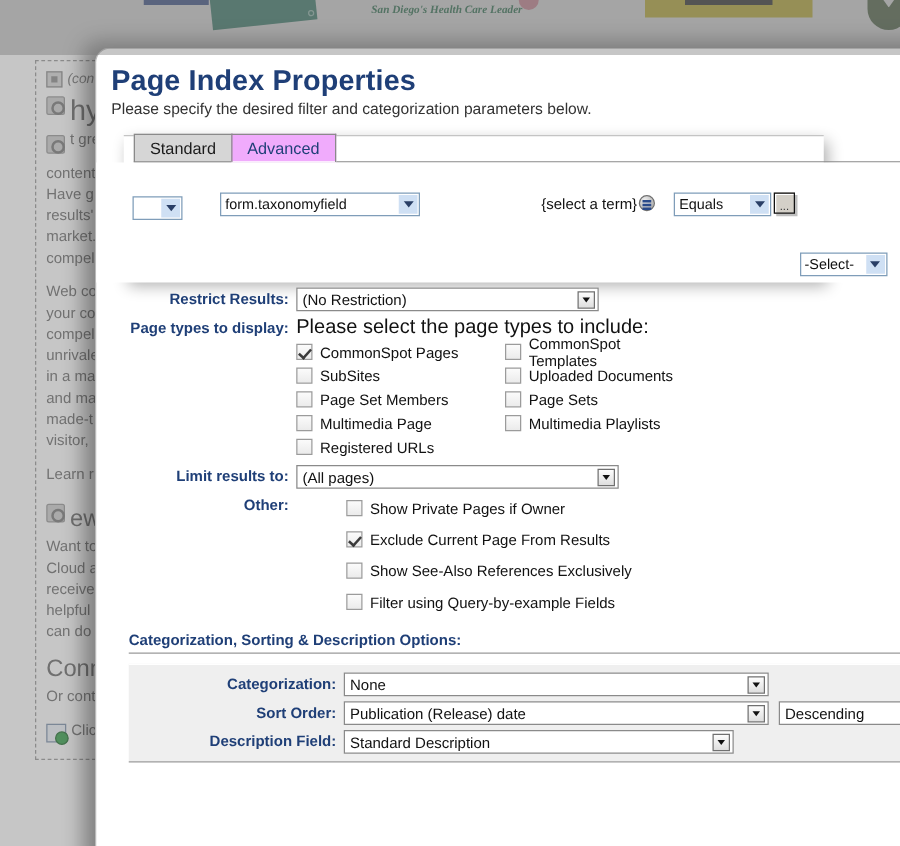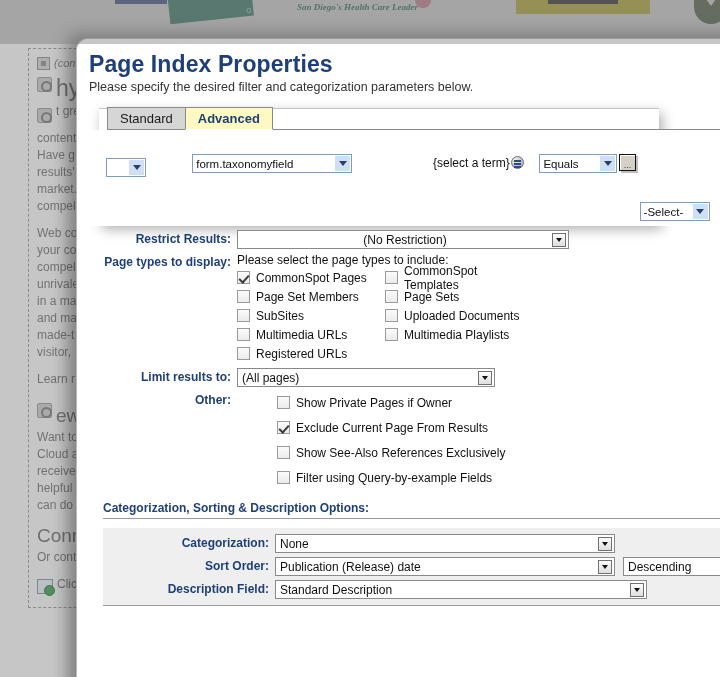--- a/index.html
+++ b/index.html
@@ -122,21 +122,21 @@
   .tabbar {
     position: relative; height: 22px; margin: 8px 0 0 30px; display: flex; align-items: flex-end;
     border-bottom: 1px solid #8a8a8a; width: 624px;
   }
   .tab {
     font-size: 13px; padding: 3px 12px 3px; margin-right: -1px;
     border: 1px solid #8a8a8a; position: relative; bottom: -1px; cursor: pointer;
   }
   .tab.inactive { background: #d6d6d6; color: #1a1a1a; }
   .tab.active {
-    background: #fef9c3; color: #1f3f77; font-weight: bold; border-bottom-color: #ffffff;
+    background: #f0abfc; color: #1f3f77; font-weight: normal; border-bottom-color: #ffffff;
   }
 
   
   .filter-area { position: relative; padding: 10px 0 0 0; background: #ffffff; }
   .filter-grid {
     position: relative; margin-left: 30px; width: 660px;
     font-size: 11.5px; color: #111;
   }
   .col-hdr { font-weight: bold; font-size: 11.5px; color:#111; }
 
@@ -211,23 +211,23 @@
   .chk.green { border-color:#5585b5; background:#ffffff; }
 
   
   .form-body { position: relative; margin-top: 4px; }
   .frow { display: flex; align-items: flex-start; margin-bottom: 4px; }
   .flabel {
     width: 160px; text-align: right; padding-right: 6px;
     font-size: 12px; font-weight: bold; color: #1f3f77; padding-top: 2px;
     flex: 0 0 160px;
   }
-  .hint { font-size: 12px; color:#111; margin-bottom: 2px; }
-
-  .ptypes { display: flex; }
+  .hint { font-size: 16px; color:#111; margin-bottom: 2px; }
+
+  .ptypes { display: flex; gap: 19px; }
   .ptypes .col { width: 148px; }
   .ptype-item, .other-item { display:flex; align-items:center; gap:6px; height:17px; margin-bottom:2px; font-size:12px; color:#111; }
   .other-item { height: 23px; padding-left: 40px; }
 
   .section-head {
     margin: 10px 0 8px 26px; width: 648px;
     font-size: 12px; font-weight: bold; color:#1f3f77;
     border-bottom: 1px solid #9a9a9a; padding-bottom: 3px;
   }
   .band {
@@ -356,21 +356,21 @@
 
           <div class="fcell col-hdr" style="left:26px; top:0;"></div>
           <div class="fcell col-hdr" style="left:226px; top:0;"></div>
           <div class="fcell col-hdr" style="left:326px; top:0;"></div>
 
           <div class="fcell cs-select" style="left:-1px; top:14px; width:40px;">
             <span class="txt"></span>
             <span class="arrow"></span>
           </div>
 
-          <div class="fcell cs-select" style="left:42px; top:14px; width:160px;">
+          <div class="fcell cs-select" style="left:26px; top:14px; width:160px;">
             <span class="txt">form.taxonomyfield</span>
             <span class="arrow"></span>
           </div>
 
           <div class="fcell cs-select" style="left:226px; top:14px; width:78px;">
             <span class="txt">Equals</span>
             <span class="arrow"></span>
           </div>
 
           <div class="fcell" style="left:326px; top:16px; font-size:12px; color:#111; white-space:nowrap;">
@@ -389,65 +389,65 @@
 
           
         </div>
       </div>
     </div>
 
     <div class="form-body">
 
       <div class="frow" style="margin-top:4px;">
         <div class="flabel">Restrict Results:</div>
-        <div class="win-select" style="width:332px;justify-content:center;">
+        <div class="win-select" style="width:242px;">
           <span>(No Restriction)</span>
           <span class="arrow2"></span>
         </div>
       </div>
 
       <div class="frow">
         <div class="flabel">Page types to display:</div>
         <div>
           <div class="hint">Please select the page types to include:</div>
           <div class="ptypes">
             <div class="col">
               <div class="ptype-item">
                 <span class="chk checked"></span>
                 <span>CommonSpot Pages</span>
               </div>
               <div class="ptype-item">
                 <span class="chk"></span>
+                <span>SubSites</span>
+              </div>
+              <div class="ptype-item">
+                <span class="chk"></span>
                 <span>Page Set Members</span>
               </div>
               <div class="ptype-item">
                 <span class="chk"></span>
-                <span>SubSites</span>
-              </div>
-              <div class="ptype-item">
-                <span class="chk"></span>
-                <span>Multimedia URLs</span>
+                <span>Multimedia Page</span>
               </div>
               <div class="ptype-item">
                 <span class="chk"></span>
                 <span>Registered URLs</span>
               </div>
             </div>
             <div class="col">
               <div class="ptype-item">
                 <span class="chk"></span>
                 <span>CommonSpot Templates</span>
               </div>
               <div class="ptype-item">
                 <span class="chk"></span>
+                <span>Uploaded Documents</span>
+              </div>
+              <div class="ptype-item">
+                <span class="chk"></span>
                 <span>Page Sets</span>
-              </div>
-              <div class="ptype-item">
-                <span class="chk"></span>
-                <span>Uploaded Documents</span>
               </div>
               <div class="ptype-item">
                 <span class="chk"></span>
                 <span>Multimedia Playlists</span>
               </div>
             </div>
           </div>
         </div>
       </div>
 
@@ -498,21 +498,21 @@
             <span>Publication (Release) date</span>
             <span class="arrow2"></span>
           </div>
           <div class="win-select" style="width:110px; margin-left:8px;">
             <span>Descending</span>
           </div>
         </div>
 
         <div class="frow" style="margin-bottom:0;">
           <div class="flabel" style="width:172px; flex:0 0 172px;">Description Field:</div>
-          <div class="win-select" style="width:372px;">
+          <div class="win-select" style="width:312px;">
             <span>Standard Description</span>
             <span class="arrow2"></span>
           </div>
         </div>
       </div>
       <div class="band-bottom-line"></div>
     </div>
   </div>
 
   <div id="dimmer-top"></div>

